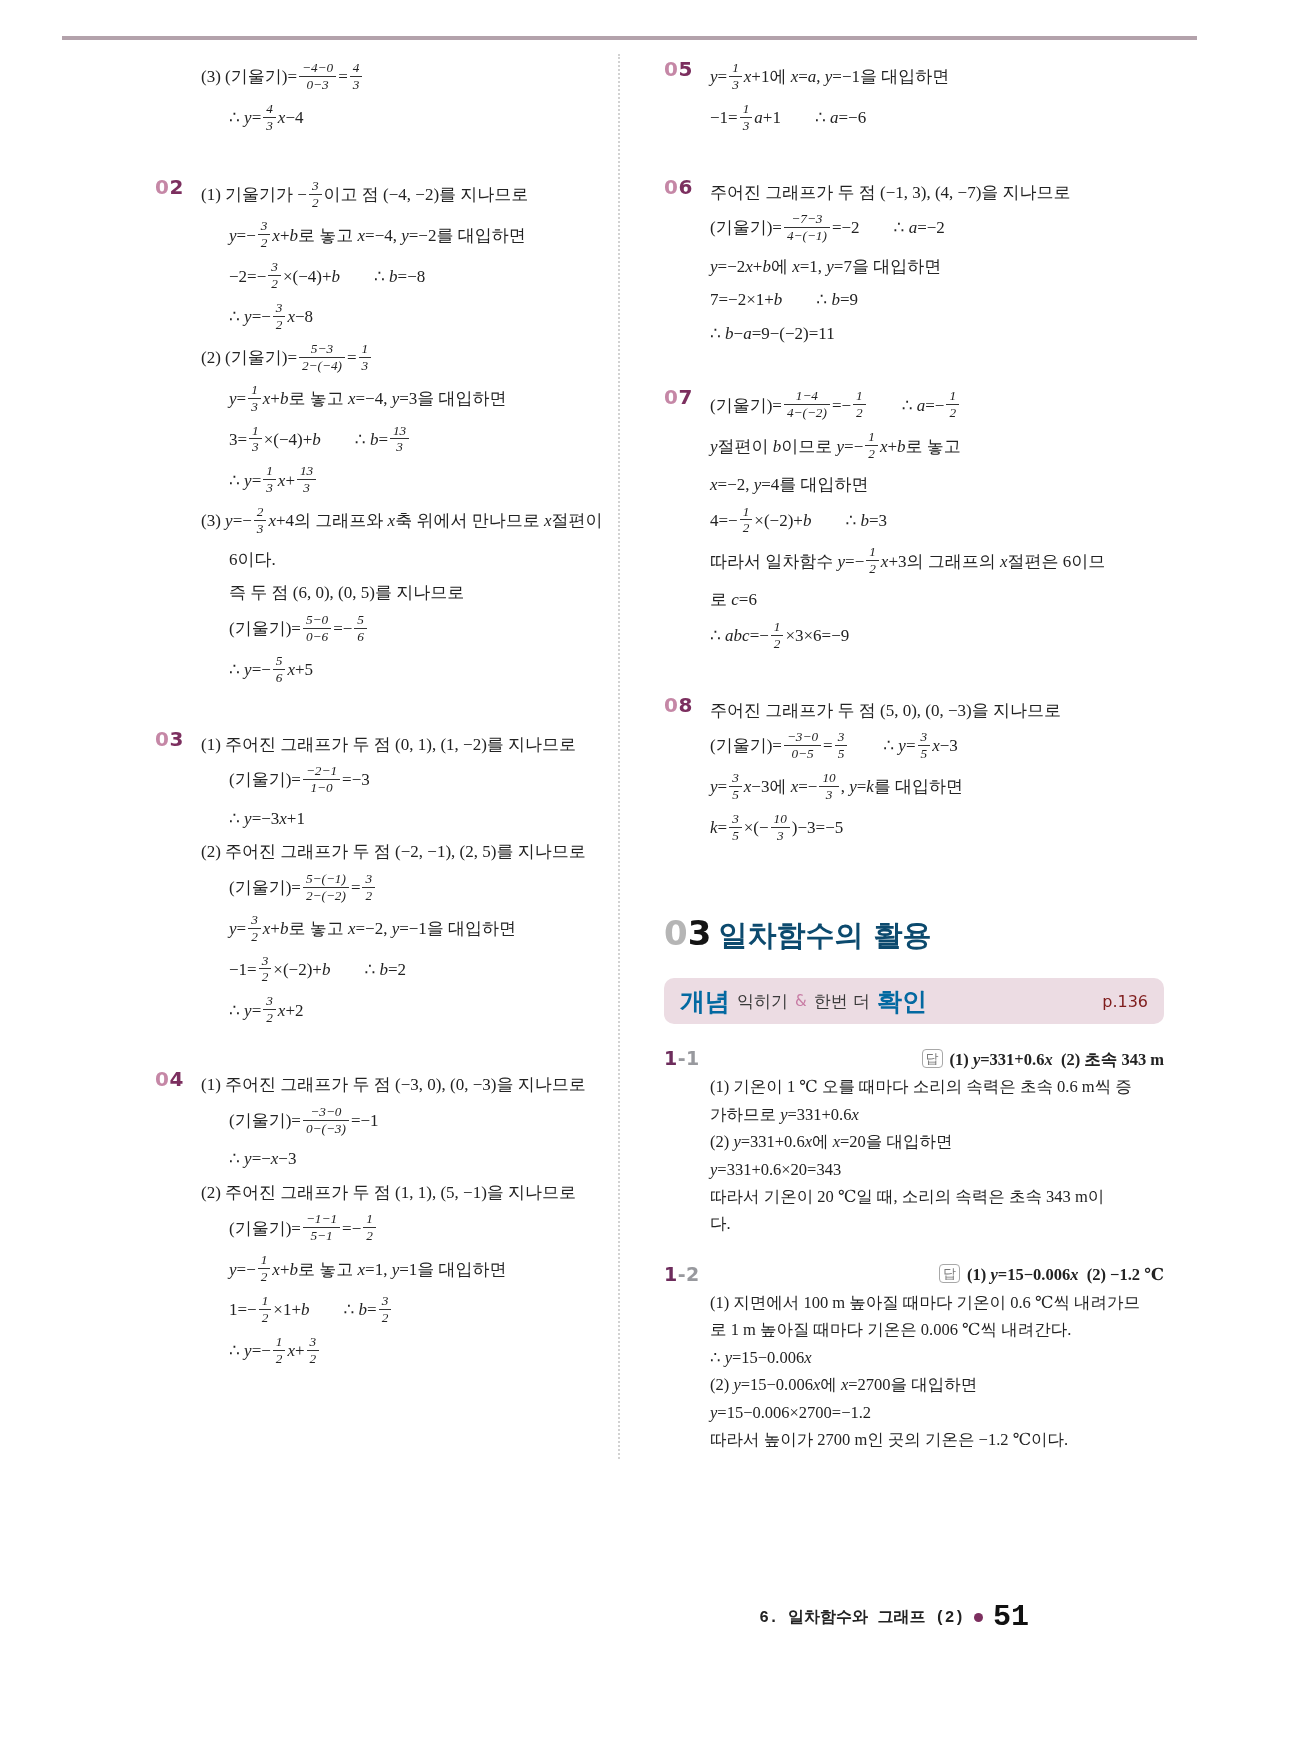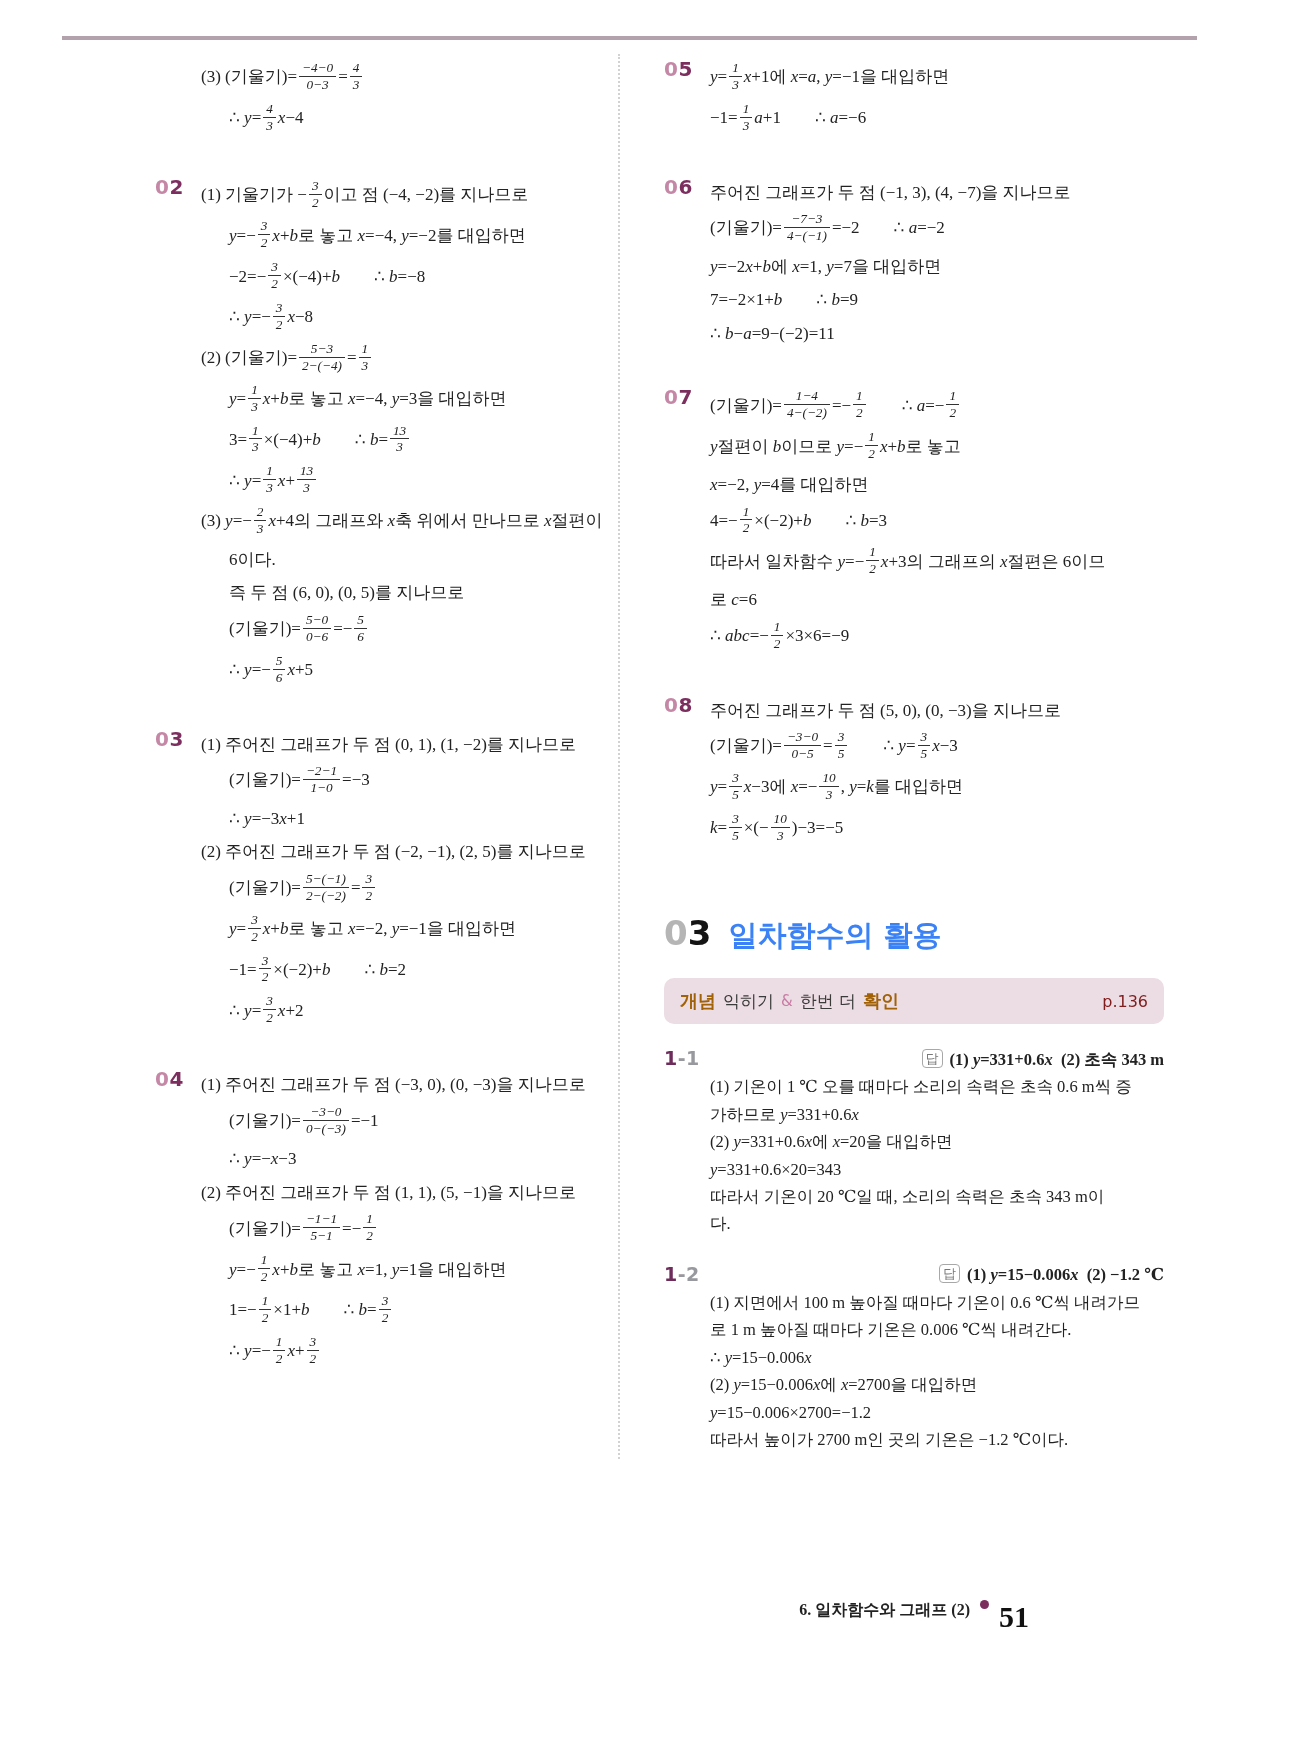--- a/index.html
+++ b/index.html
@@ -26,41 +26,41 @@
   i{font-style:italic;}
 
   .frac{display:inline-block;vertical-align:middle;text-align:center;font-size:0.78em;
         line-height:1.2;margin:0 2px;transform:translateY(-2px);font-style:italic;}
   .frac .num{display:block;border-bottom:1.4px solid #333;padding:0 3px;}
   .frac .den{display:block;padding:0 3px;}
 
   .section-header{margin-top:60px;font-family:"DejaVu Sans","Liberation Sans",sans-serif;white-space:nowrap;}
   .sec-0{color:#b5b5b5;font-size:34px;font-weight:bold;}
   .sec-n{color:#141414;font-size:34px;font-weight:bold;}
-  .sec-title{color:#3b82f6;font-size:29px;font-weight:bold;margin-left:12px;}
+  .sec-title{color:#0c4a6e;font-size:29px;font-weight:bold;margin-left:2px;}
 
   .concept-bar{margin-top:22px;background:#ecdce3;border-radius:10px;height:46px;
         display:flex;align-items:center;padding:0 16px;
         font-family:"DejaVu Sans","Liberation Sans",sans-serif;white-space:nowrap;}
-  .cb-lead,.cb-trail{color:#a16207;font-weight:bold;font-size:18px;}
+  .cb-lead,.cb-trail{color:#0369a1;font-weight:bold;font-size:25px;}
   .cb-t{color:#3a3a3a;font-size:17px;margin:0 7px;}
   .cb-amp{color:#c87ca4;font-size:15px;}
   .cb-page{margin-left:auto;color:#7f1d1d;font-size:16px;}
 
   #answers{display:block;}
   #answers .block{margin-top:20px;margin-bottom:4px;}
   #answers .bcontent{font-size:16.5px;}
   #answers .line{margin:3.5px 0;line-height:1.45;}
   .ansline{font-weight:bold;text-align:right;}
   .badge{display:inline-block;border:1px solid #a8a8a8;border-radius:4px;color:#777;
         font-size:13px;line-height:17px;padding:0 3px;margin-right:7px;vertical-align:2px;
         font-family:"DejaVu Sans","Liberation Sans",sans-serif;font-weight:normal;}
 
-  .footer{position:absolute;top:1600px;right:168px;display:flex;
-        font-family:Liberation Serif, serif;white-space:nowrap;}
+  .footer{position:absolute;top:1600px;right:168px;display:flex;align-items:center;
+        font-family:Liberation Mono, monospace;white-space:nowrap;}
   .f-chapter{font-size:16px;color:#222;font-weight:bold;}
   .f-dot{width:9px;height:9px;border-radius:50%;background:#7c2f5f;margin:0 10px;}
   .f-page{font-size:30px;font-weight:bold;color:#111;}
 </style>
 </head>
 <body>
 
 <div class="page">
   <div class="top-rule"></div>
 

